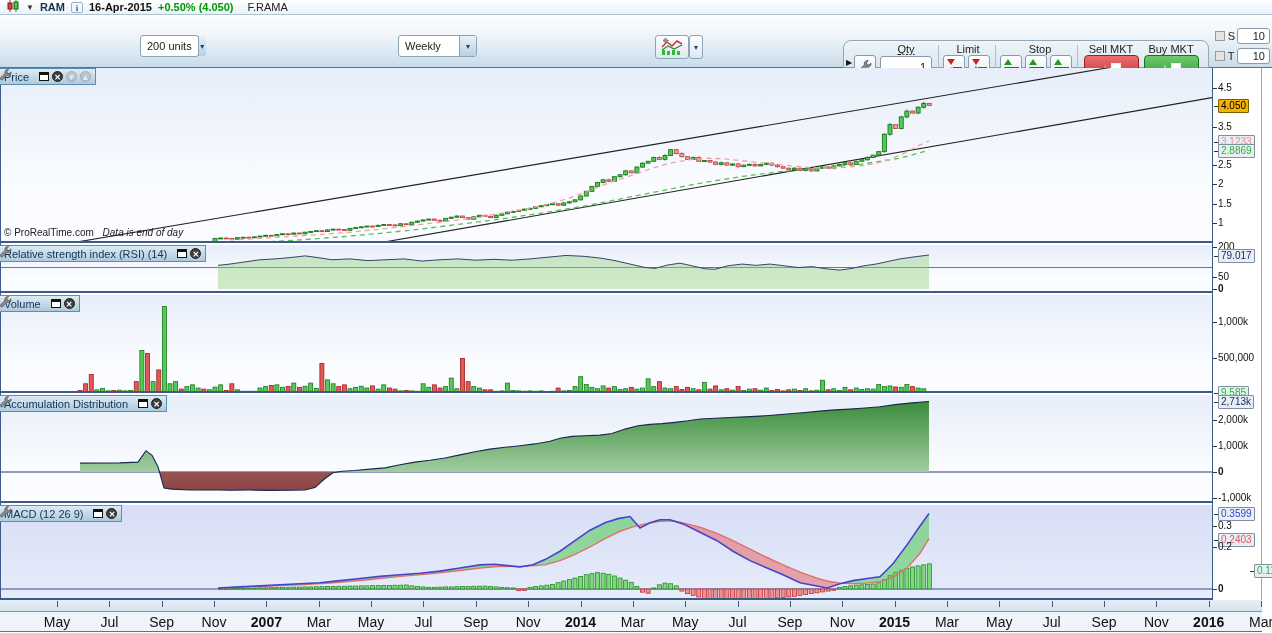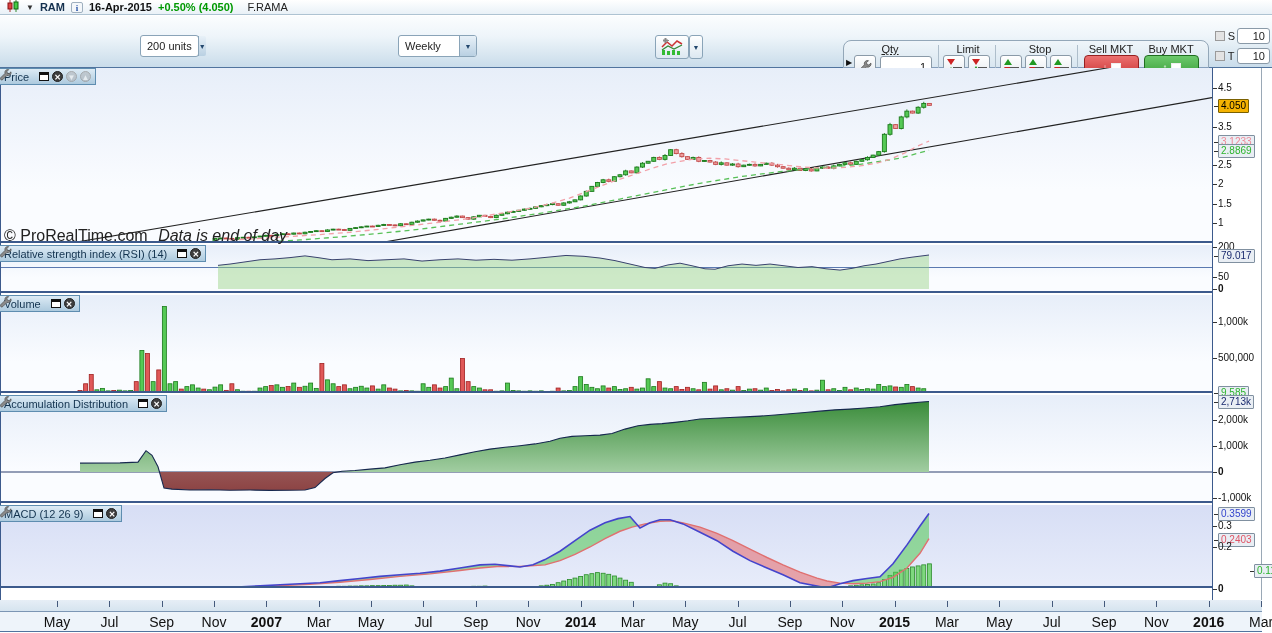--- a/index.html
+++ b/index.html
@@ -73,21 +73,21 @@
   .tab { position:absolute; left:0; top:0; height:17px; background:linear-gradient(#ddebf5,#adcade);
     border:1px solid #5e8db0; border-left:none; display:flex; align-items:center; padding:0 4px;
     font-size:11px; color:#13334f; z-index:5; white-space:nowrap; }
   .tab .lbl { margin-right:4px; }
   .tabico { display:inline-block; margin-left:3px; cursor:pointer; }
   .winicon { width:10px; height:9px; background:#fff; border:1px solid #111; border-top:3px solid #111; }
   .closeicon { width:11px; height:11px; border-radius:50%; background:#3e3e3e; color:#fff; font-size:8px;
     line-height:11px; text-align:center; font-weight:bold; border:1px solid #222; }
   .disarrow { width:11px; height:11px; border-radius:50%; background:#b9bfc5; color:#f2f2f2; font-size:8px;
     line-height:11px; text-align:center; opacity:0.75; border:1px solid #999; }
-  #copyright { position:absolute; left:4px; top:227px; font-size:16px; color:#222; z-index:4; white-space:nowrap; }
+  #copyright { position:absolute; left:4px; top:227px; font-size:10px; color:#222; z-index:4; white-space:nowrap; }
   #copyright i { font-style:italic; }
 
   
   #gutter { position:absolute; left:1212px; top:68px; width:50px; height:532px; background:#fff;
     border-left:1px solid #3c5a8c; border-right:1px solid #9aa8b6; }
   .axlabel { position:absolute; left:5px; font-size:10px; color:#111; white-space:nowrap; line-height:12px; }
   .axlabel.bold { font-weight:bold; }
   .axlabel::before { content:""; position:absolute; left:-5px; top:6px; width:4px; height:1px; background:#333; }
   .badge { border:1px solid #8090a0; background:#e9eef4; padding:0 2px; border-radius:1px; }
   .b-orange { background:#f5b301; border:1px solid #7a6000; color:#000; }
@@ -149,21 +149,21 @@
       <span style="font-size:7px; color:#23486e;">▼</span>
     </div>
 
     <div id="orderpanel">
       <span class="collapse">▶</span>
       <div class="smallbtn" style="left:10px;">
         <svg width="13" height="13" viewBox="0 0 12 12">
           <path d="M11 2.8 9.2 4.6 7.4 4.2 7 2.4 8.8 0.6 A3 3 0 0 0 5 4.4 L0.8 8.6 a1.4 1.4 0 0 0 2 2 L7 6.4 A3 3 0 0 0 11 2.8 Z" fill="#8a8a8a" stroke="#444" stroke-width="0.6"></path>
         </svg>
       </div>
-      <div class="grouplabel" style="left:20px; width:52px;text-decoration:underline;">Qty</div>
+      <div class="grouplabel" style="left:36px; width:52px;text-decoration:underline;">Qty</div>
       <div id="qtyfield">1</div>
       <div class="vsep" style="left:94px;"></div>
       <div class="grouplabel" style="left:98px; width:52px;">Limit</div>
       <div class="smallbtn" style="left:99px;">
         <span class="ordico">
             <span class="ar dn"></span>
             <span class="ar up"></span>
             <i class="pg"></i>
           </span>
       </div>
@@ -735,21 +735,21 @@
       <span class="tabico">
           <svg width="12" height="12" viewBox="0 0 12 12">
             <path d="M11 2.8 9.2 4.6 7.4 4.2 7 2.4 8.8 0.6 A3 3 0 0 0 5 4.4 L0.8 8.6 a1.4 1.4 0 0 0 2 2 L7 6.4 A3 3 0 0 0 11 2.8 Z" fill="#8a8a8a" stroke="#444" stroke-width="0.6"></path>
           </svg>
         </span>
       <span class="tabico winicon"></span>
       <span class="tabico closeicon">✕</span>
     </div>
   </div>
 
-  <div class="panel" id="p-macd" style="top:505px; height:83px;">
+  <div class="panel" id="p-macd" style="top:505px; height:95px;">
     <svg id="svg-macd" width="1212" height="95">
         <line x1="0" y1="84" x2="1212" y2="84" stroke="#3a4a8a" stroke-width="1.2"></line>
         <rect x="218.625" y="83.58" width="4" height="1" fill="#7ed87e" stroke="#2a8a2a" stroke-width="0.8"></rect>
         <rect x="224.25" y="83.37" width="4" height="1" fill="#7ed87e" stroke="#2a8a2a" stroke-width="0.8"></rect>
         <rect x="229.875" y="83.37" width="4" height="1" fill="#7ed87e" stroke="#2a8a2a" stroke-width="0.8"></rect>
         <rect x="235.5" y="83.16" width="4" height="1" fill="#7ed87e" stroke="#2a8a2a" stroke-width="0.8"></rect>
         <rect x="241.125" y="83.16" width="4" height="1" fill="#7ed87e" stroke="#2a8a2a" stroke-width="0.8"></rect>
         <rect x="246.75" y="82.95" width="4" height="1.0499999999999972" fill="#7ed87e" stroke="#2a8a2a" stroke-width="0.8"></rect>
         <rect x="252.375" y="82.95" width="4" height="1.0499999999999972" fill="#7ed87e" stroke="#2a8a2a" stroke-width="0.8"></rect>
         <rect x="258" y="82.74" width="4" height="1.2600000000000051" fill="#7ed87e" stroke="#2a8a2a" stroke-width="0.8"></rect>

